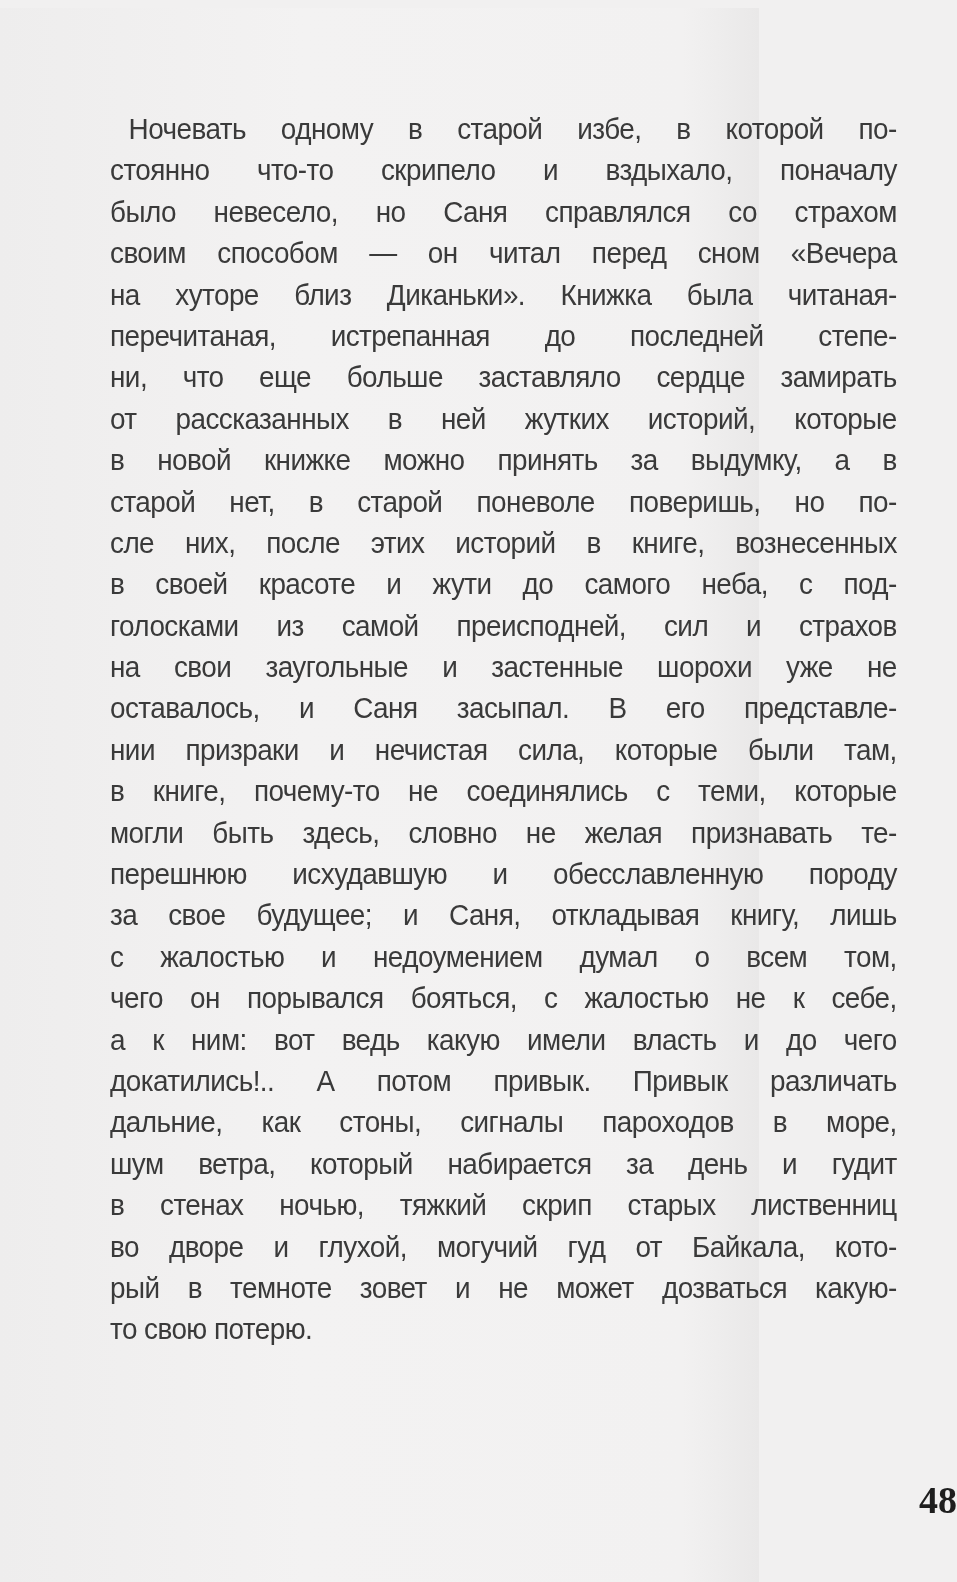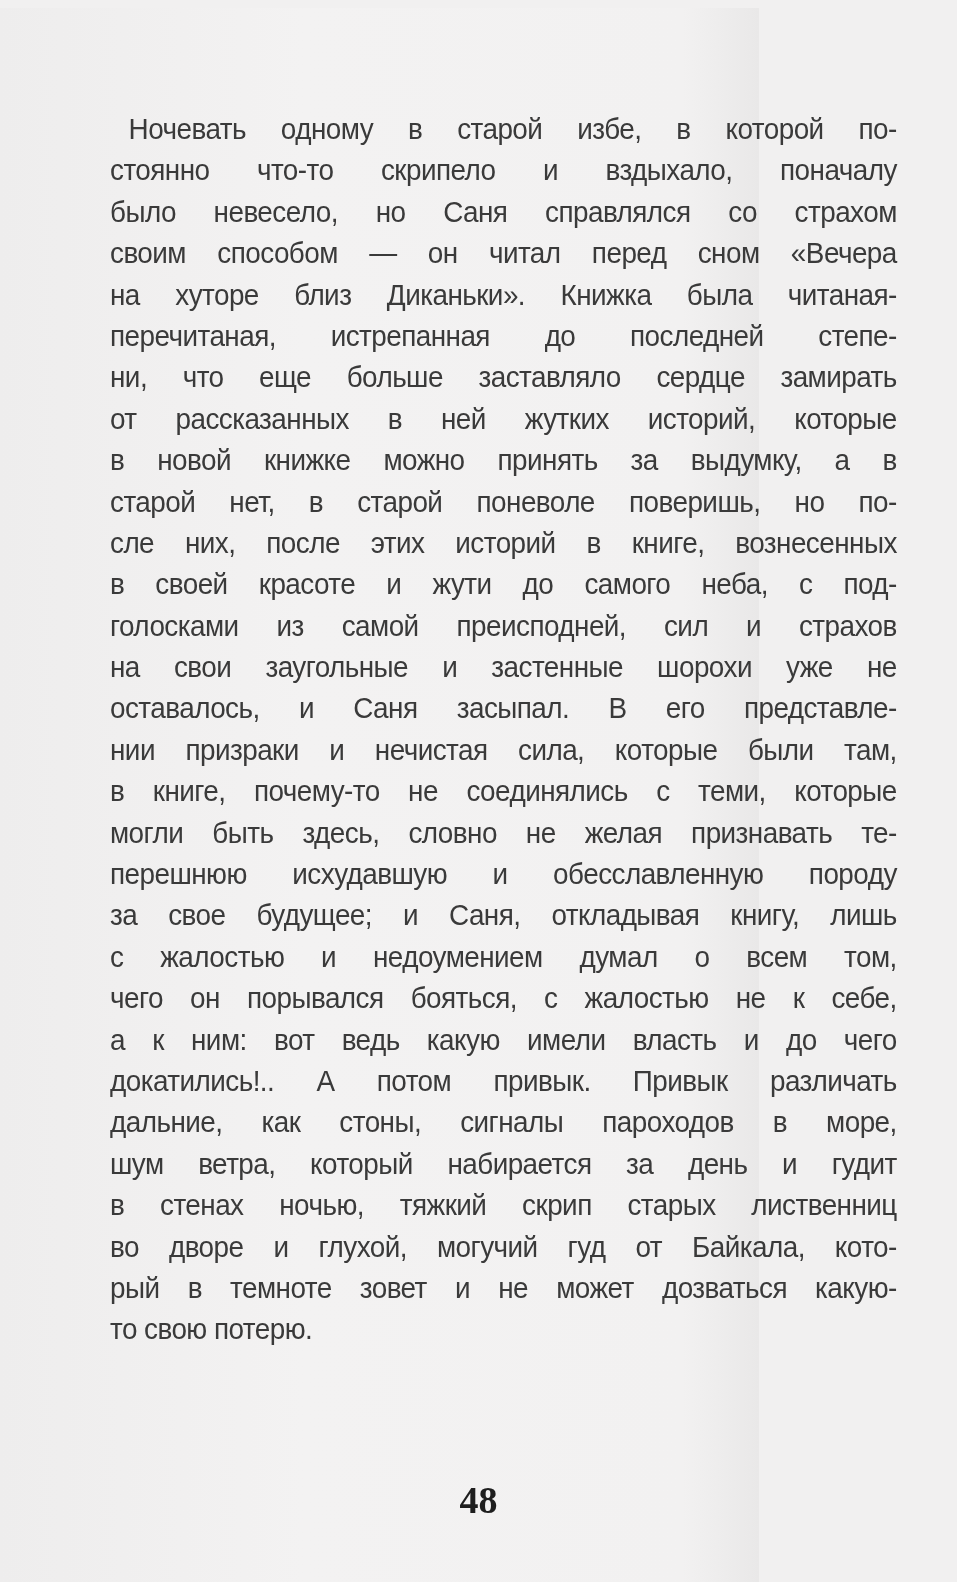--- a/index.html
+++ b/index.html
@@ -32,21 +32,21 @@
     transform: scaleX(0.93);
     transform-origin: left center;
     width: 846px;
   }
   .line.indent { padding-left: 20px; width: 826px; }
   .line.last { text-align-last: left; }
   .page-number {
     position: absolute;
     left: 0; width: 957px;
     top: 1470px;
-    text-align: center;
+    text-align: right;
     font-family: "Liberation Serif", serif;
     font-weight: bold;
     font-size: 38px;
     color: #1e1e1e;
   }
 </style>
 </head>
 <body>
 
 <div class="page">

